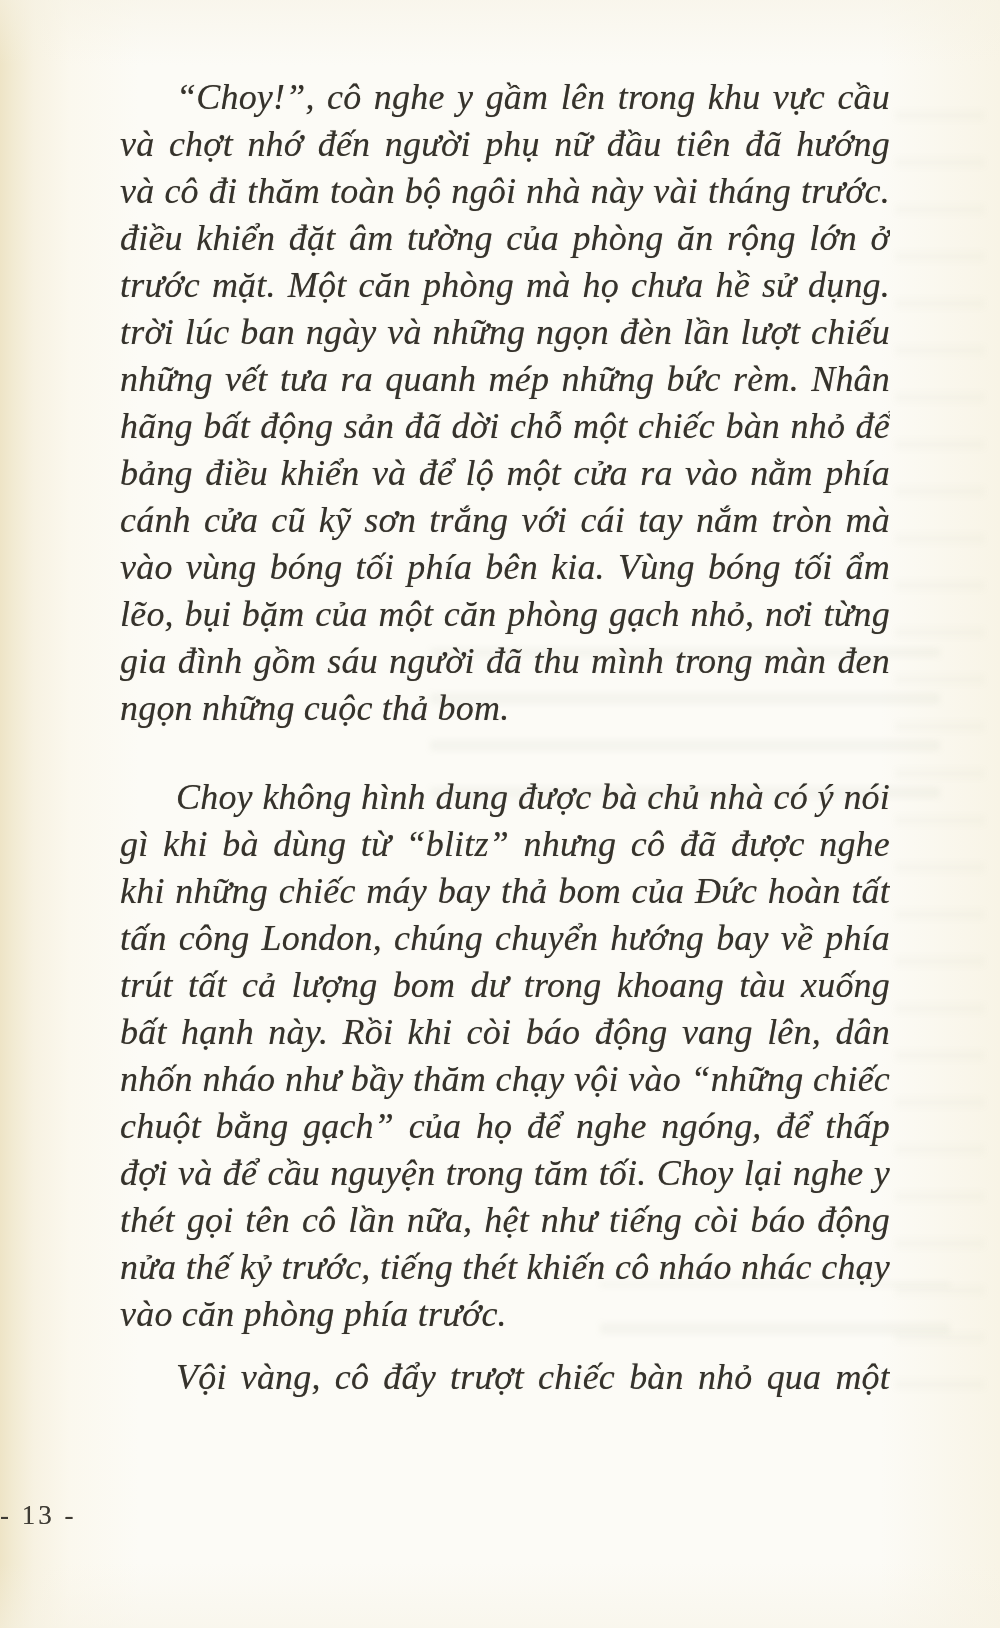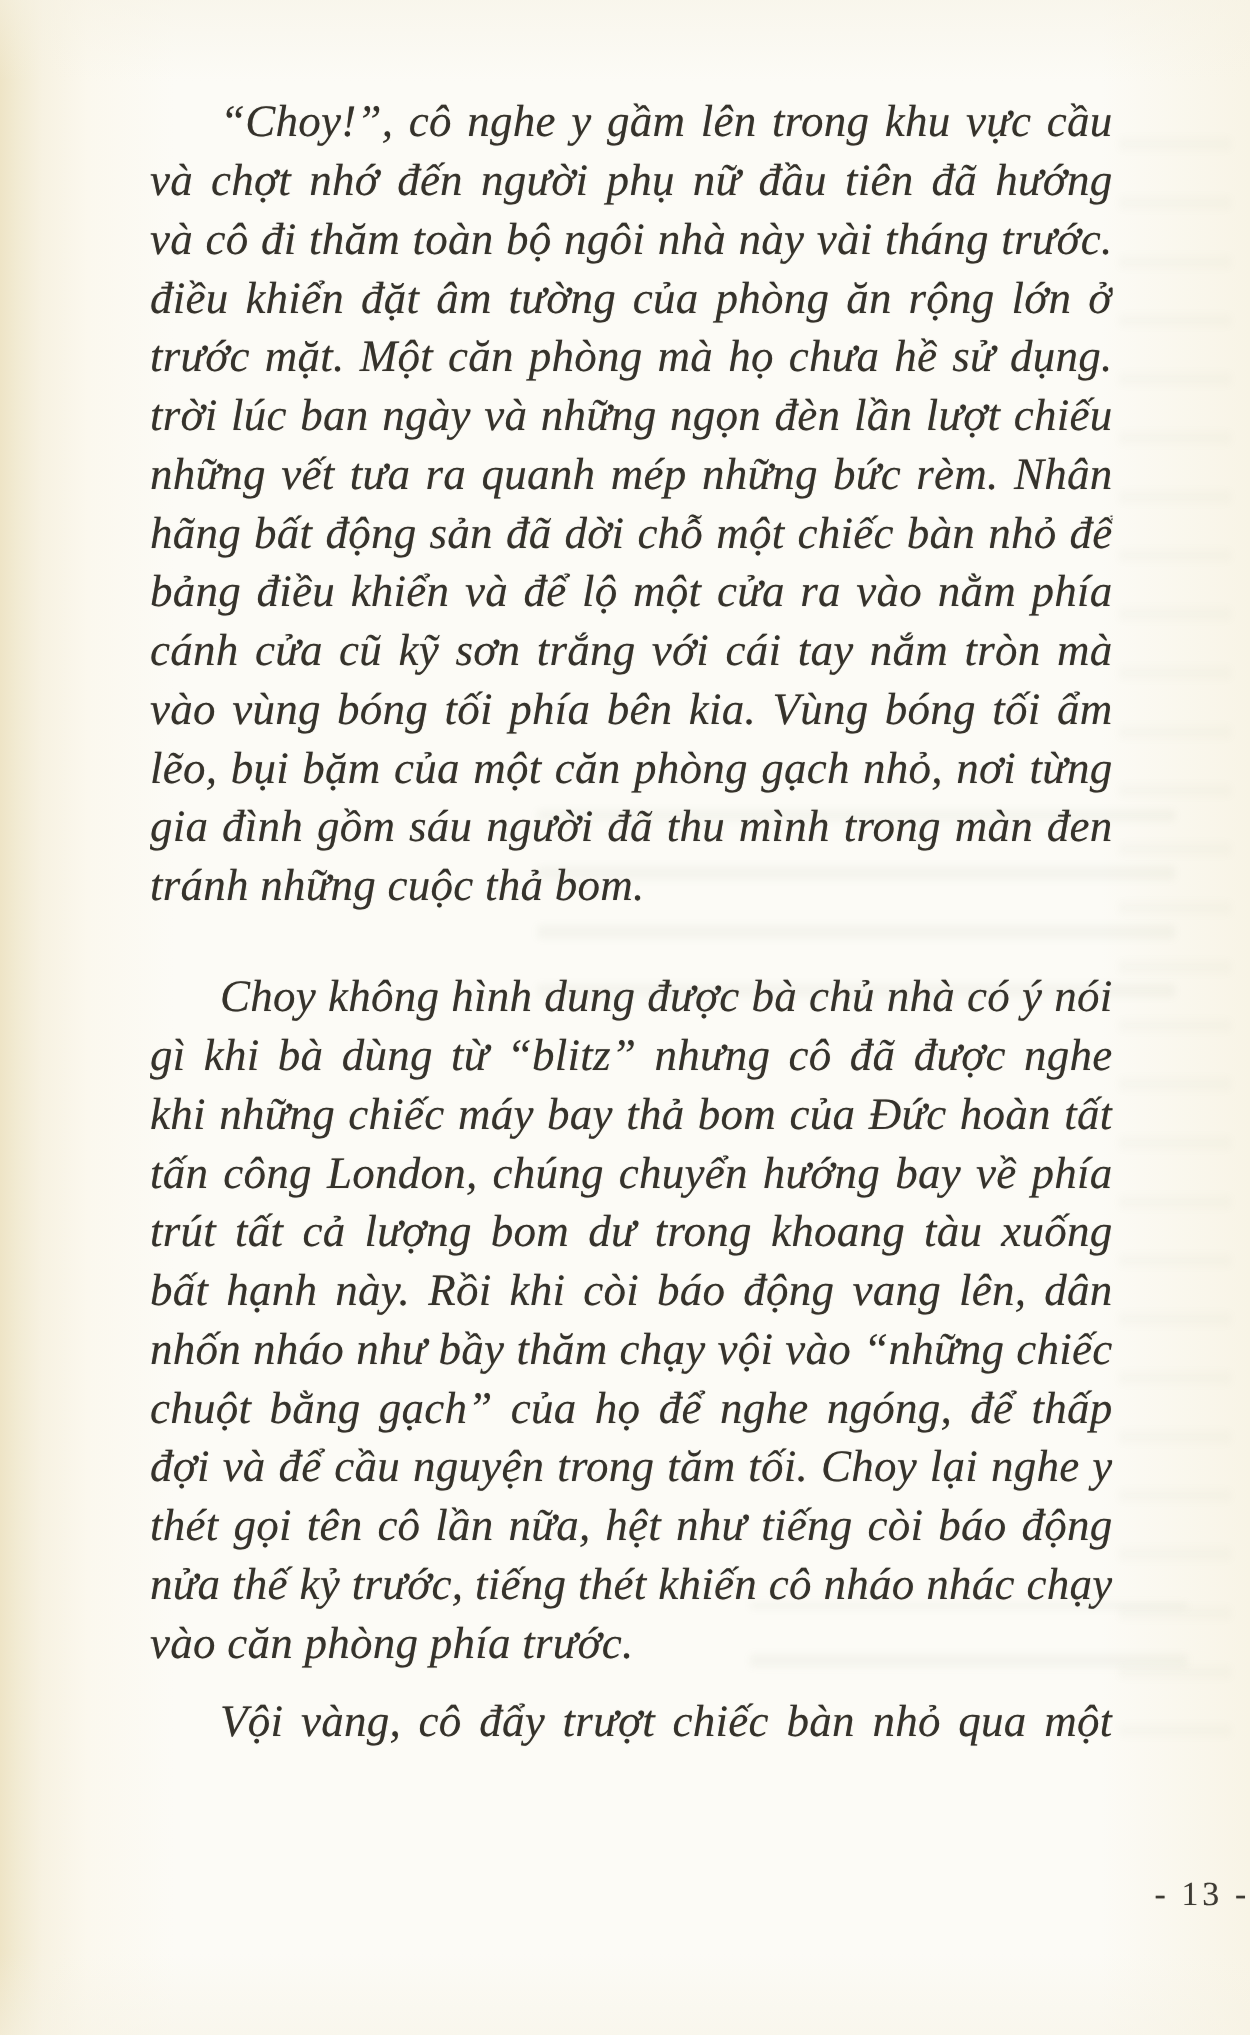--- a/index.html
+++ b/index.html
@@ -60,21 +60,21 @@
     text-justify: inter-word;
   }
   .line.first-line { text-indent: 56px; }
   .line.last-line { text-align-last: left; }
 
   .page-number {
     position: absolute;
     left: 0;
     top: 1500px;
     width: 1000px;
-    text-align: right;
+    text-align: left;
     font-style: normal;
     font-size: 27px;
     color: #3e3b34;
     letter-spacing: 3px;
     text-shadow: 0 0 0.6px rgba(70, 64, 52, 0.5);
   }
 </style>
 </head>
 <body>
 
@@ -91,21 +91,21 @@
         <div class="line">điều khiển đặt âm tường của phòng ăn rộng lớn ở ngay</div>
         <div class="line">trước mặt. Một căn phòng mà họ chưa hề sử dụng. Một căn</div>
         <div class="line">trời lúc ban ngày và những ngọn đèn lần lượt chiếu qua</div>
         <div class="line">những vết tưa ra quanh mép những bức rèm. Nhân viên</div>
         <div class="line">hãng bất động sản đã dời chỗ một chiếc bàn nhỏ để dỡ bỏ</div>
         <div class="line">bảng điều khiển và để lộ một cửa ra vào nằm phía sau. Một</div>
         <div class="line">cánh cửa cũ kỹ sơn trắng với cái tay nắm tròn mà cô đã mở</div>
         <div class="line">vào vùng bóng tối phía bên kia. Vùng bóng tối ẩm ướt, lạnh</div>
         <div class="line">lẽo, bụi bặm của một căn phòng gạch nhỏ, nơi từng có một</div>
         <div class="line">gia đình gồm sáu người đã thu mình trong màn đen để trốn</div>
-        <div class="line last-line">tránh những cuộc thả bom.</div>
+        <div class="line last-line">ngọn những cuộc thả bom.</div>
       </div>
       <div class="paragraph">
         <div class="line first-line">Choy không hình dung được bà chủ nhà có ý nói về điều</div>
         <div class="line">gì khi bà dùng từ “blitz” nhưng cô đã được nghe nói rằng</div>
         <div class="line">khi những chiếc máy bay thả bom của Đức hoàn tất cuộc</div>
         <div class="line">tấn công London, chúng chuyển hướng bay về phía Nam và</div>
         <div class="line">trút tất cả lượng bom dư trong khoang tàu xuống khu vực</div>
         <div class="line">bất hạnh này. Rồi khi còi báo động vang lên, dân chúng</div>
         <div class="line">nhốn nháo như bầy thăm chạy vội vào “những chiếc bẫy</div>
         <div class="line">chuột bằng gạch” của họ để nghe ngóng, để thấp thỏm chờ</div>

